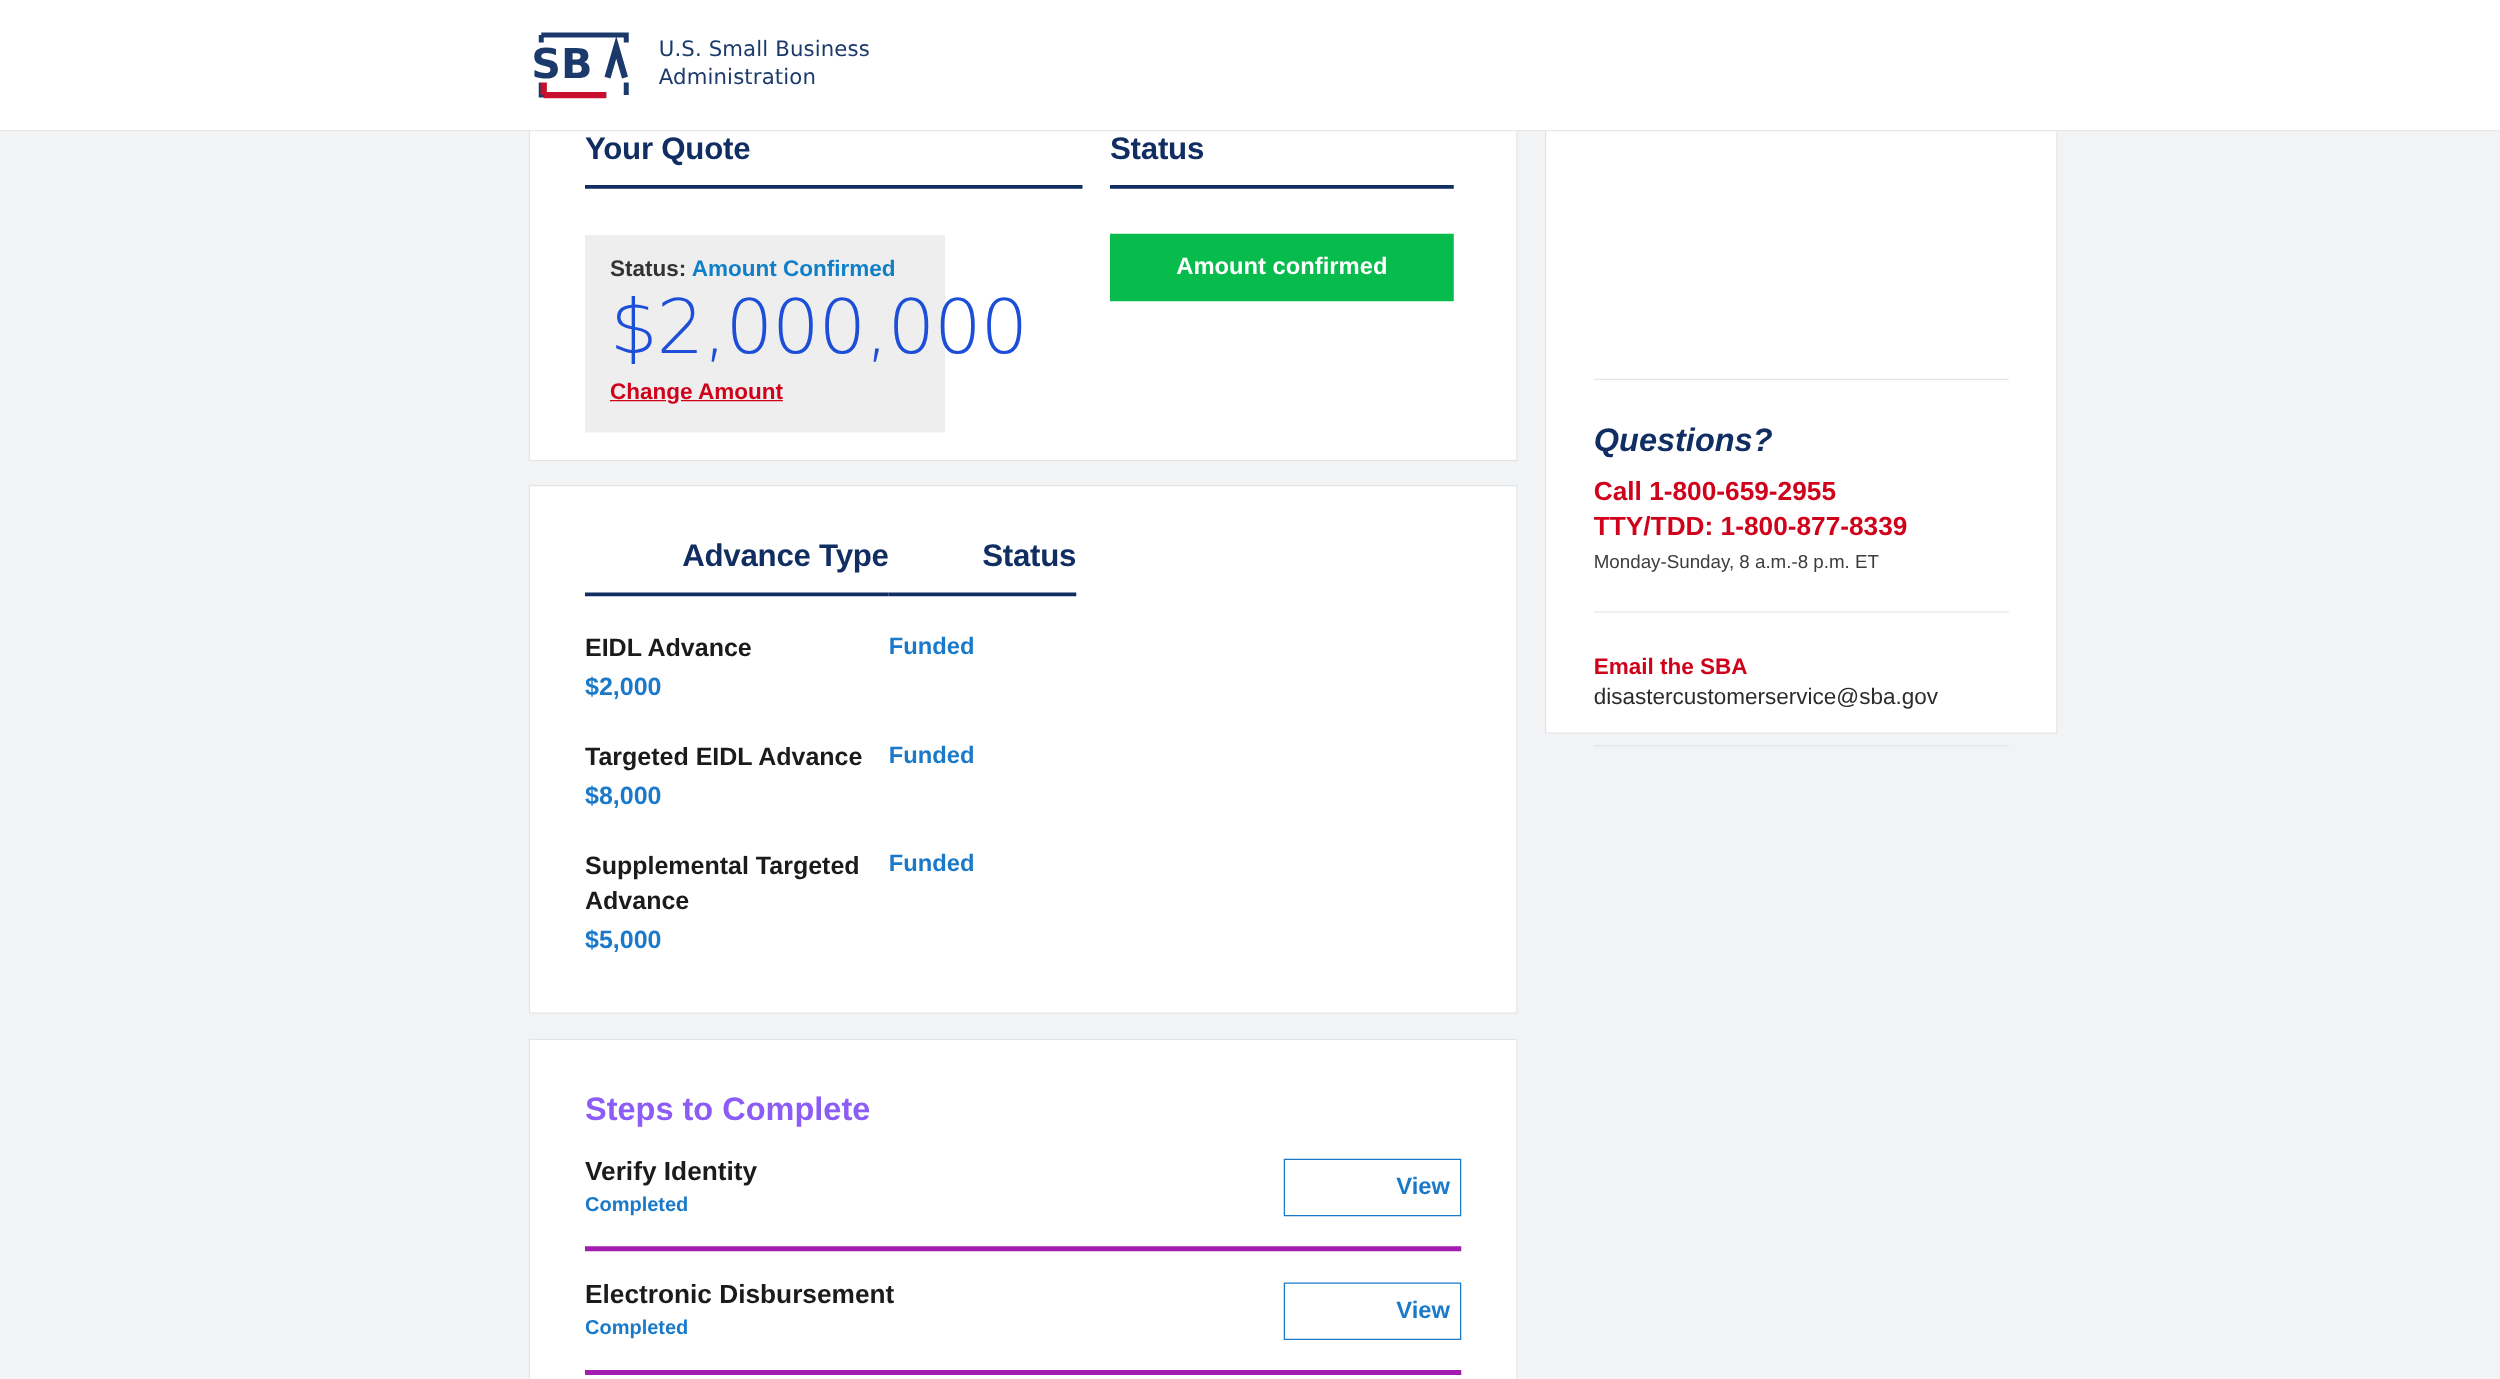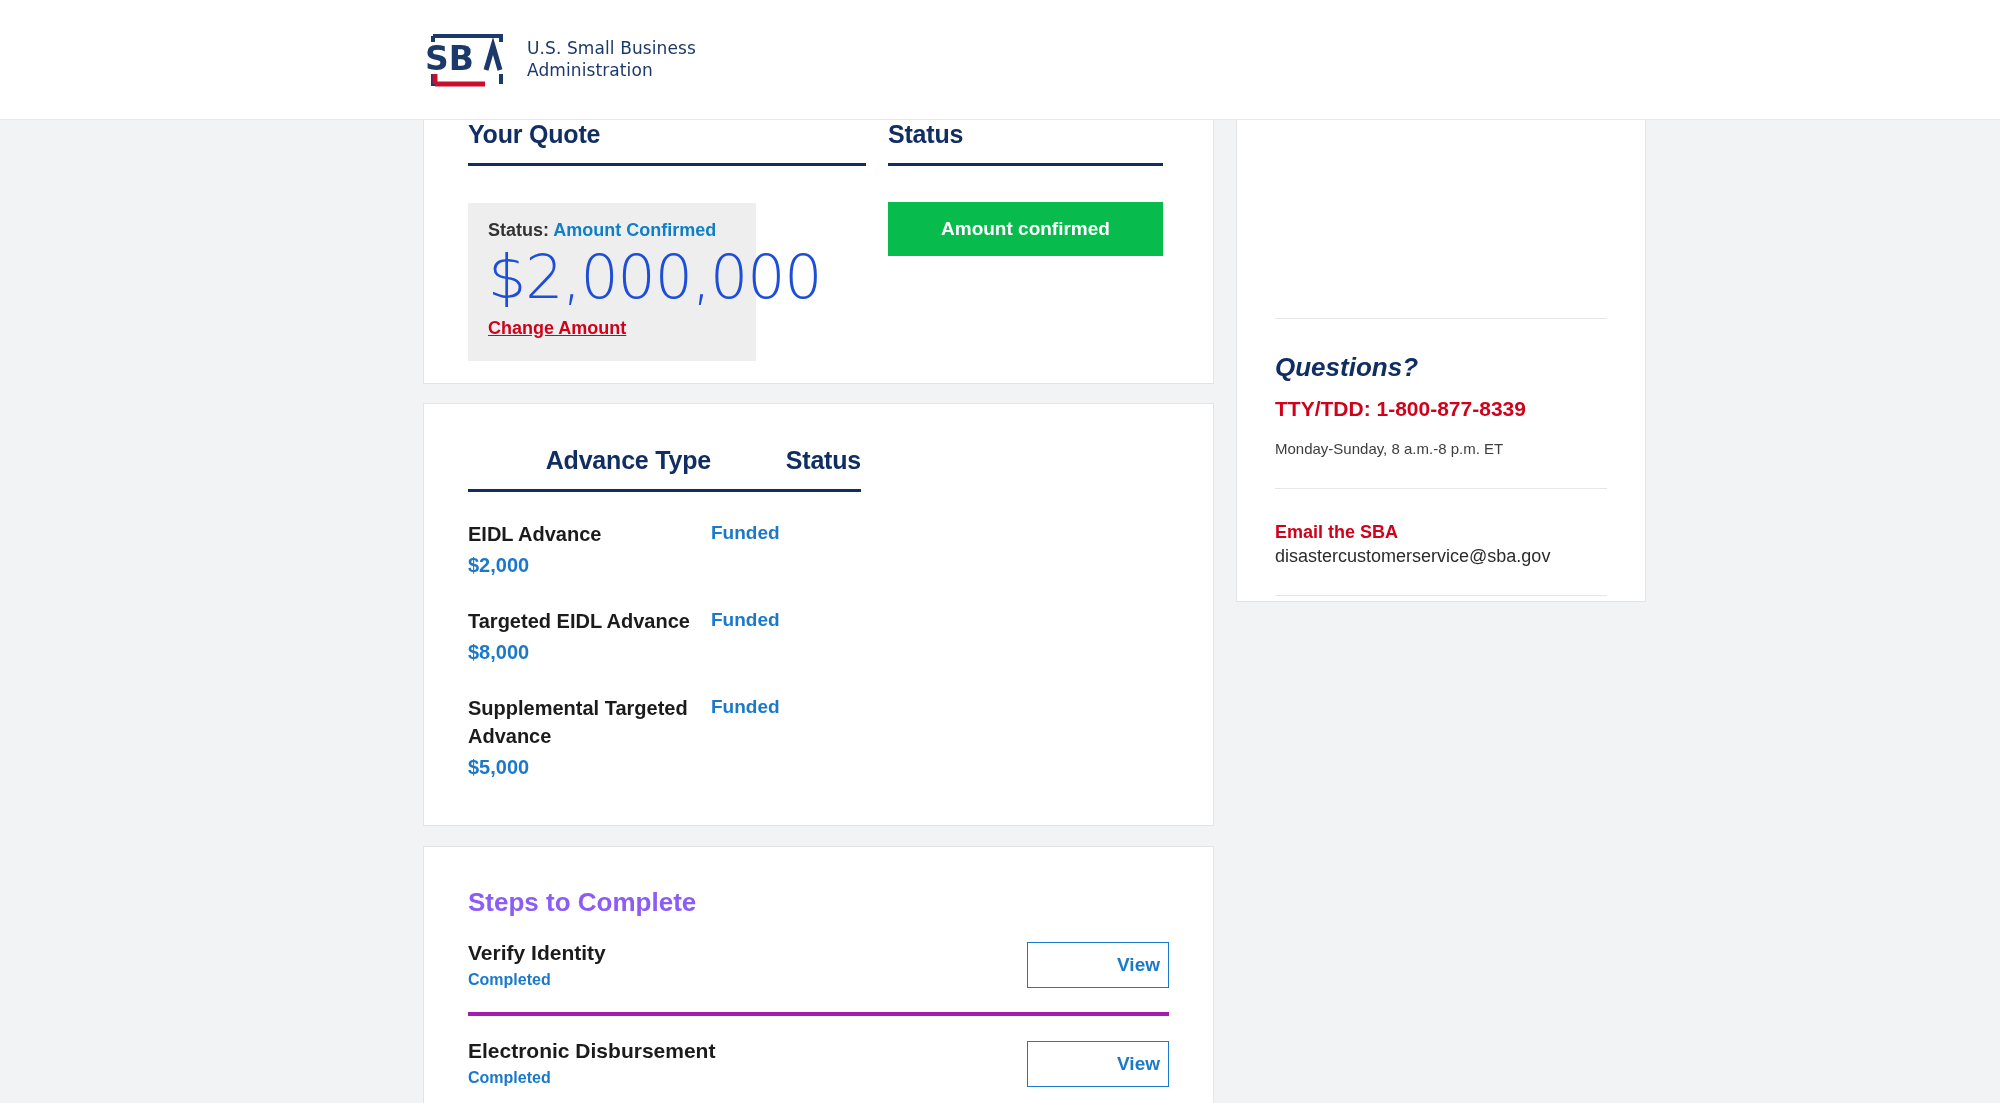--- a/index.html
+++ b/index.html
@@ -11,21 +11,21 @@
   }
 
   body {
     background: #f1f3f5;
     font-family: "Liberation Sans", sans-serif;
     color: #1b1b1b;
   }
 
   
   .site-header {
-    height: 120px;
+    height: 105px;
     background: #ffffff;
     border-bottom: 1px solid #e4e6e8;
     display: flex;
     align-items: center;
   }
   .logo-wrap {
     display: flex;
     align-items: center;
     margin-left: 423px;
     gap: 16px;
@@ -254,21 +254,21 @@
   .q-phone {
     color: #d0021b;
     font-size: 21px;
     font-weight: bold;
     line-height: 1.35;
     margin-top: 12px;
   }
   .q-hours {
     color: #3d3d3d;
     font-size: 15px;
-    margin-top: 17px;
+    margin-top: 4px;
   }
   .q-gap { height: 31px; }
   .email-label {
     color: #d0021b;
     font-size: 18px;
     font-weight: bold;
     margin-top: 33px;
     cursor: pointer;
   }
   .email-addr {
@@ -389,20 +389,21 @@
 
   </div>
 
   <div class="side-col">
     <div class="side-card">
       <div class="side-spacer"></div>
       <hr class="side-hr">
 
       <div class="q-title">Questions?</div>
       <div class="q-phone">
+        <div>Call 1-800-659-2955</div>
         <div>TTY/TDD: 1-800-877-8339</div>
       </div>
       <div class="q-hours">Monday-Sunday, 8 a.m.-8 p.m. ET</div>
 
       <div class="q-gap"></div>
       <hr class="side-hr">
 
       <div class="email-label">Email the SBA</div>
       <div class="email-addr">disastercustomerservice@sba.gov</div>
 

